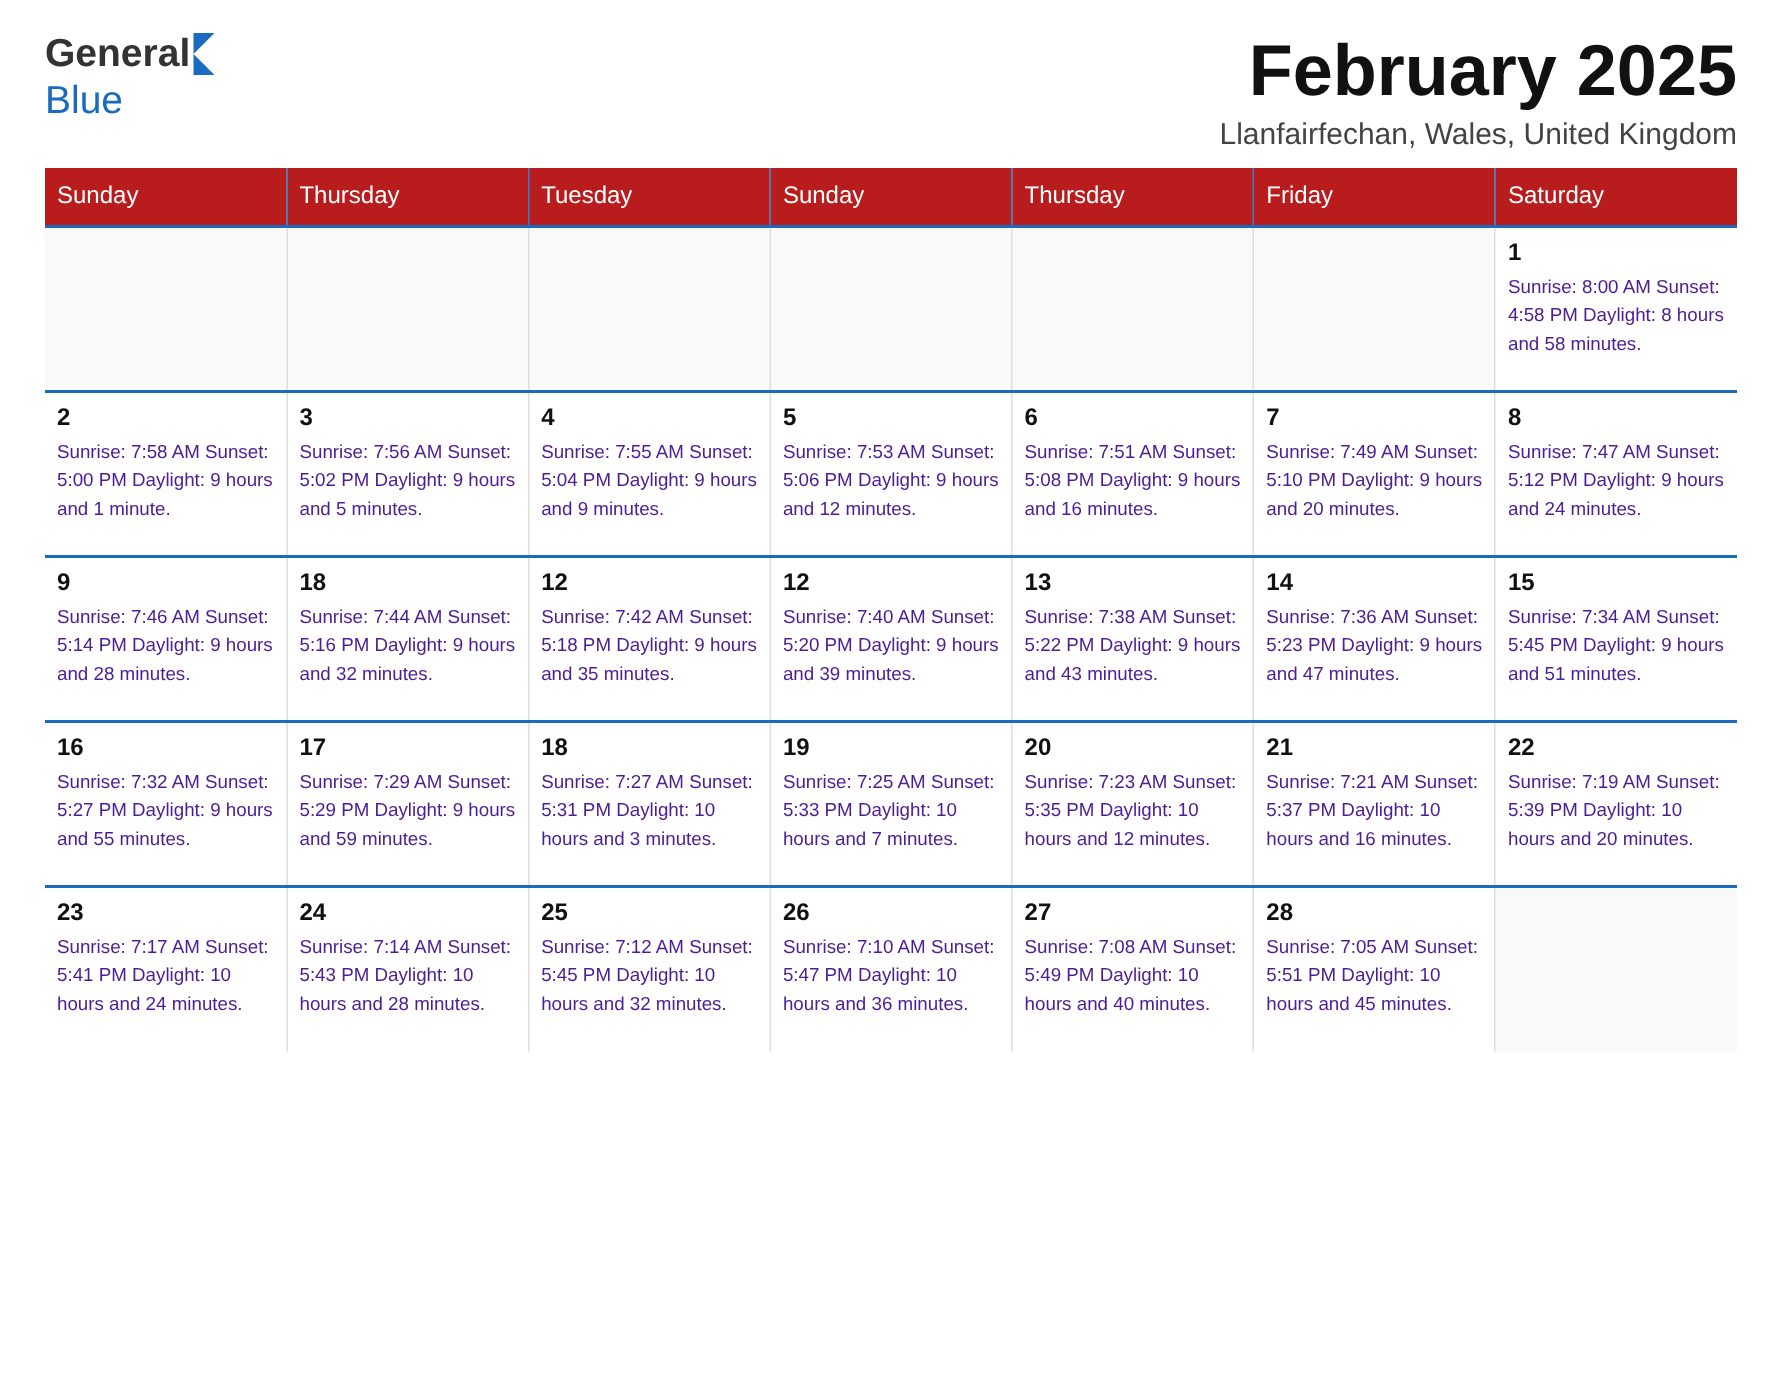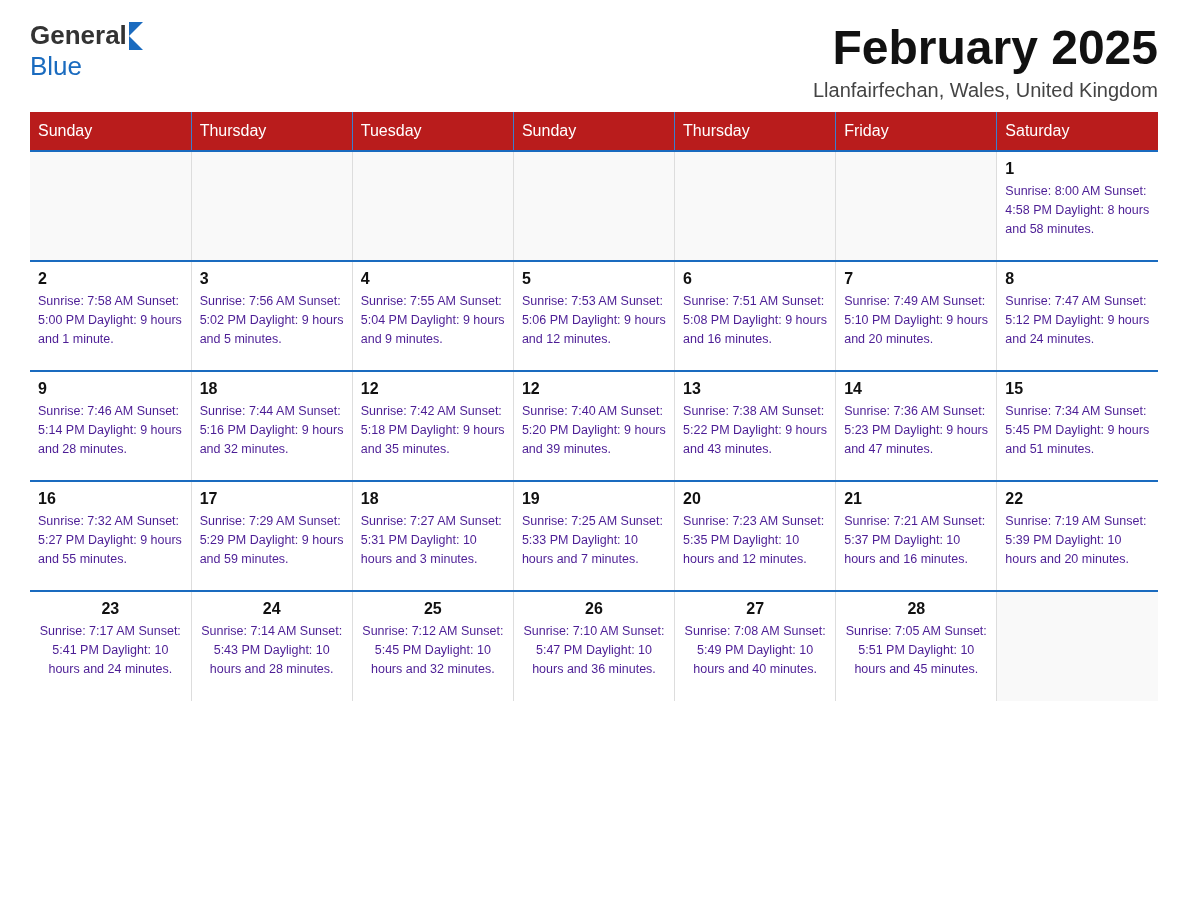--- a/index.html
+++ b/index.html
@@ -89,21 +89,20 @@
     .day-info {
       font-size: 12.5px;
       color: #4c1d95;
       line-height: 1.5;
     }
     .empty-cell {
       background: #f9f9f9;
     }
     .last-row td {
       border-bottom: none;
-      text-align: center;
     }
   </style>
 </head>
 <body>
 
 <div class="header">
   <div class="logo">
     <div style="display:flex; flex-direction:column; align-items:flex-start;">
       <div style="display:flex; align-items:center;">
         <span class="logo-text-general">General</span>

